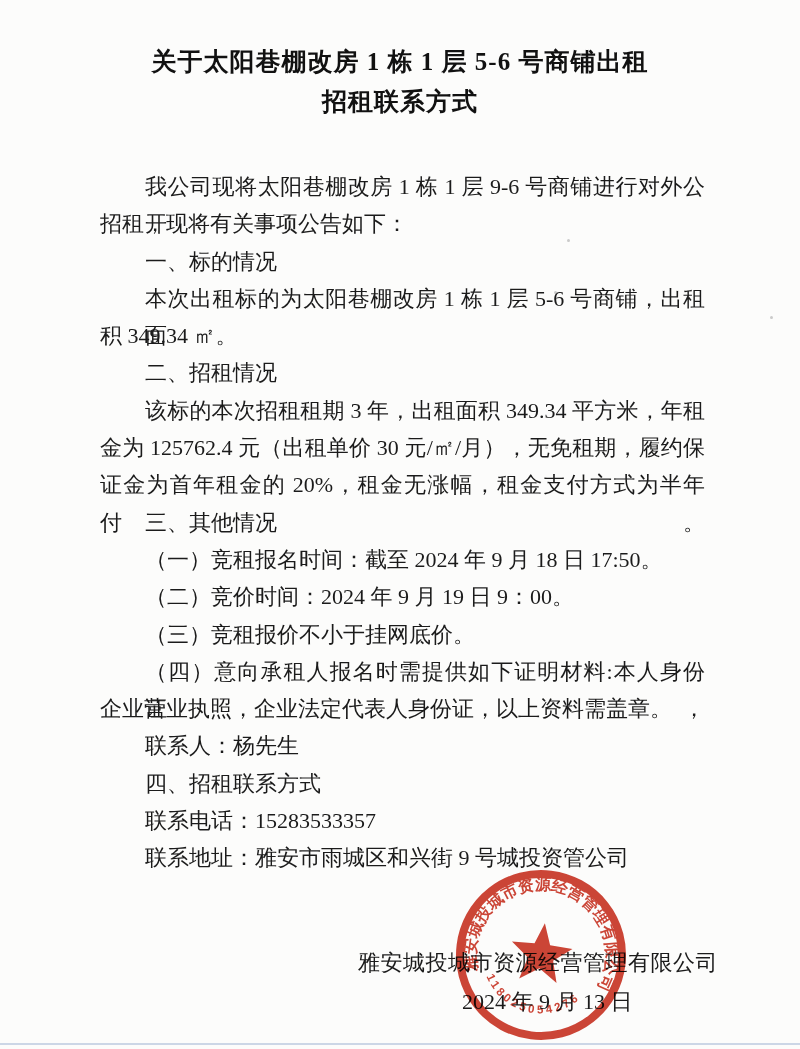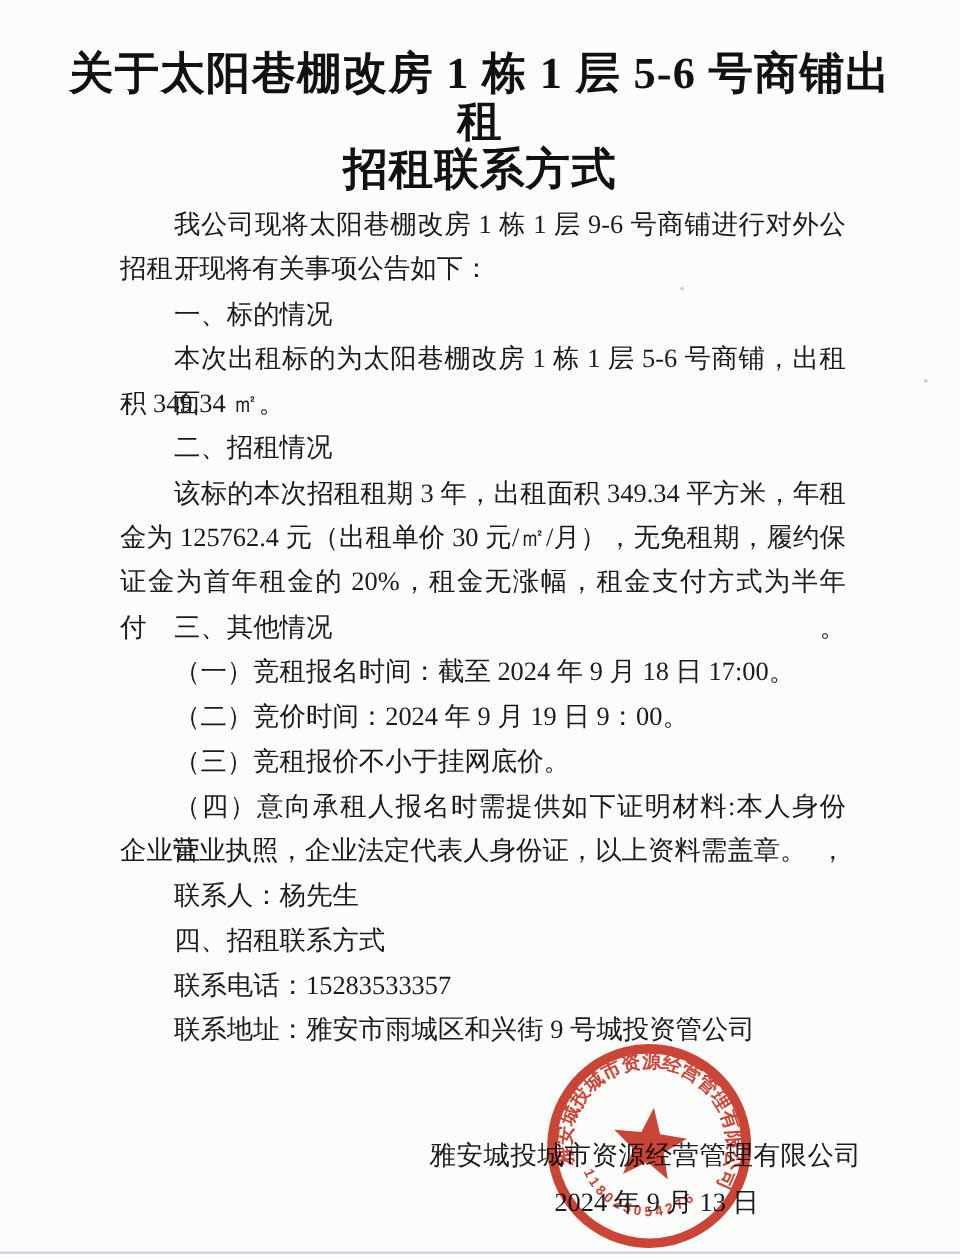--- a/index.html
+++ b/index.html
@@ -11,21 +11,21 @@
   .page {
     position: relative;
     width: 800px; height: 1049px;
     background: #fcfcfb;
     color: #1b1b1b;
   }
   .doc-title {
     position: absolute;
     top: 42px; left: 40px; right: 40px;
     text-align: center;
-    font-size: 37px;
+    font-size: 25px;
     font-weight: bold;
     line-height: 40px;
     letter-spacing: 1px;
     color: #111;
   }
   .doc-body {
     position: absolute;
     top: 168px; left: 100px;
     width: 605px;
     font-size: 22px;
@@ -101,21 +101,21 @@
       <div class="line indent justify">我公司现将太阳巷棚改房 1 栋 1 层 9-6 号商铺进行对外公开</div>
       <div class="line">招租，现将有关事项公告如下：</div>
       <div class="line indent">一、标的情况</div>
       <div class="line indent justify">本次出租标的为太阳巷棚改房 1 栋 1 层 5-6 号商铺，出租面</div>
       <div class="line">积 349.34 ㎡。</div>
       <div class="line indent">二、招租情况</div>
       <div class="line indent justify">该标的本次招租租期 3 年，出租面积 349.34 平方米，年租</div>
       <div class="line justify">金为 125762.4 元（出租单价 30 元/㎡/月），无免租期，履约保</div>
       <div class="line justify">证金为首年租金的 20%，租金无涨幅，租金支付方式为半年付。</div>
       <div class="line indent">三、其他情况</div>
-      <div class="line indent">（一）竞租报名时间：截至 2024 年 9 月 18 日 17:00。</div>
+      <div class="line indent">（一）竞租报名时间：截至 2024 年 9 月 18 日 17:50。</div>
       <div class="line indent">（二）竞价时间：2024 年 9 月 19 日 9：00。</div>
       <div class="line indent">（三）竞租报价不小于挂网底价。</div>
       <div class="line indent justify">（四）意向承租人报名时需提供如下证明材料:本人身份证，</div>
       <div class="line">企业营业执照，企业法定代表人身份证，以上资料需盖章。</div>
       <div class="line indent">联系人：杨先生</div>
       <div class="line indent">四、招租联系方式</div>
       <div class="line indent">联系电话：15283533357</div>
       <div class="line indent">联系地址：雅安市雨城区和兴街 9 号城投资管公司</div>
     </div>
 

